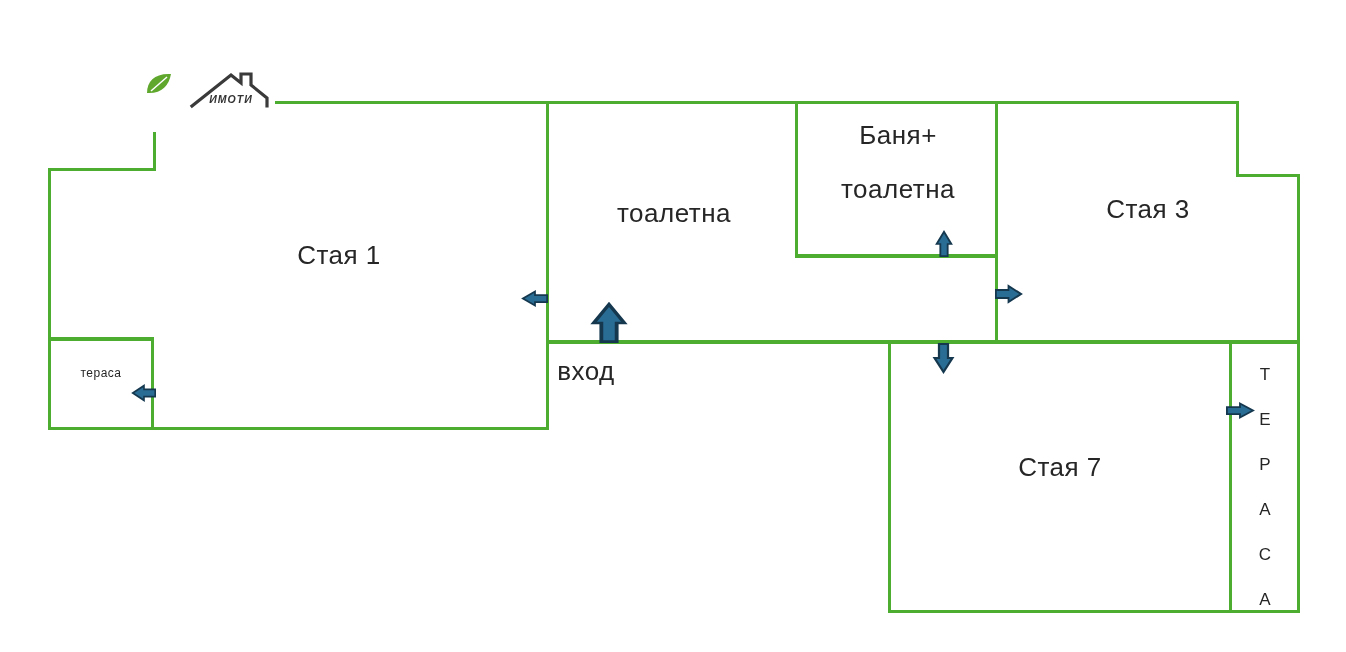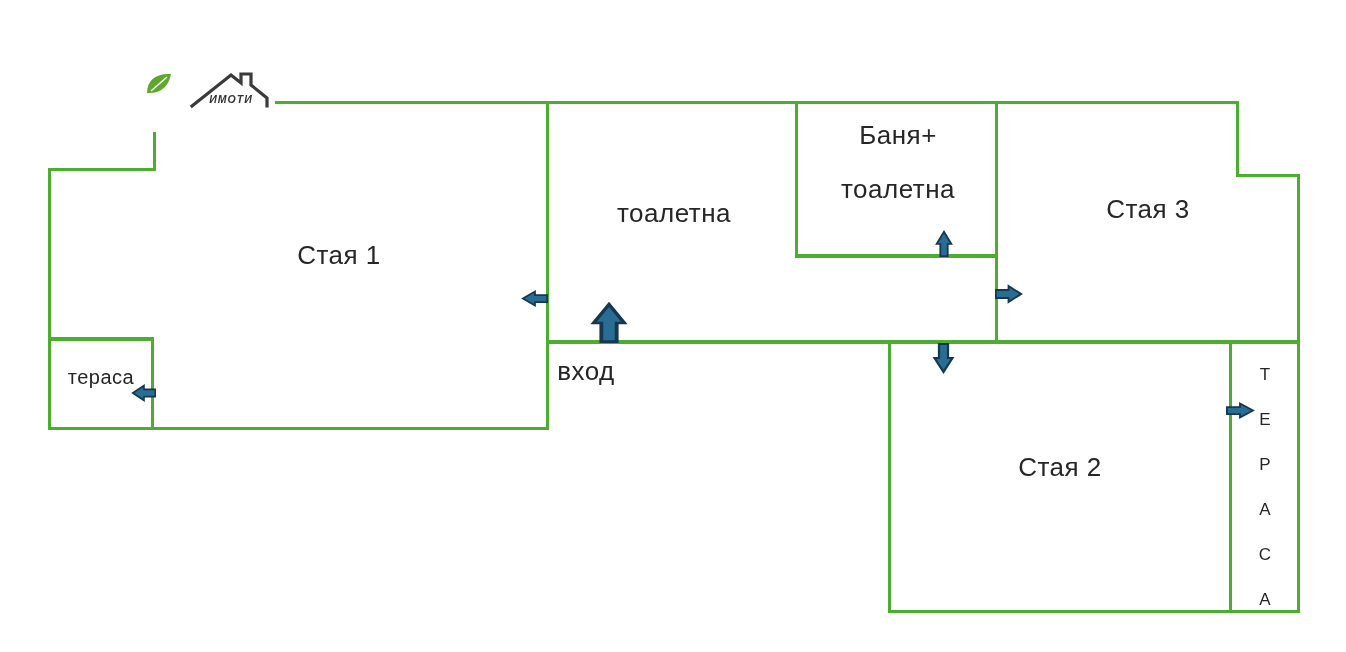--- a/index.html
+++ b/index.html
@@ -12,21 +12,21 @@
   }
   .wall{position:absolute;background:#4dad31;}
   .room-label{
     position:absolute;
     color:#262626;
     font-size:26px;
     letter-spacing:0.5px;
     transform:translateX(-50%);
     white-space:nowrap;
   }
-  .small-label{font-size:20px;}
+  .small-label{font-size:12px;}
   .arrow{position:absolute;overflow:visible;}
   .arrow polygon{fill:#2a6d94;stroke:#15384f;stroke-width:2;stroke-linejoin:miter;}
   .v-letters{
     position:absolute;
     left:1232px;top:352px;width:66px;
     display:flex;flex-direction:column;align-items:center;
     color:#262626;font-size:17px;
   }
   .v-letters span{display:block;height:45px;line-height:45px;text-align:center;}
   
@@ -65,21 +65,21 @@
   <div class="wall" style="left:1297px;top:174px;width:3px;height:439px;"></div>
   <div class="wall" style="left:888px;top:340px;width:3px;height:273px;"></div>
   <div class="wall" style="left:888px;top:610px;width:412px;height:3px;"></div>
   <div class="wall" style="left:1229px;top:340px;width:3px;height:273px;"></div>
 
   <div class="room-label" style="left:339px;top:240px;">Стая 1</div>
   <div class="room-label" style="left:674px;top:198px;">тоалетна</div>
   <div class="room-label" style="left:898px;top:120px;">Баня+</div>
   <div class="room-label" style="left:898px;top:174px;">тоалетна</div>
   <div class="room-label" style="left:1148px;top:194px;">Стая 3</div>
-  <div class="room-label" style="left:1060px;top:452px;">Стая 2</div>
+  <div class="room-label" style="left:1060px;top:452px;">Стая 7</div>
   <div class="room-label small-label" style="left:101px;top:366px;">тераса</div>
   <div class="room-label" style="left:586px;top:356px;">вход</div>
 
   <div class="v-letters">
     <span>Т</span>
     <span>Е</span>
     <span>Р</span>
     <span>А</span>
     <span>С</span>
     <span>А</span>

